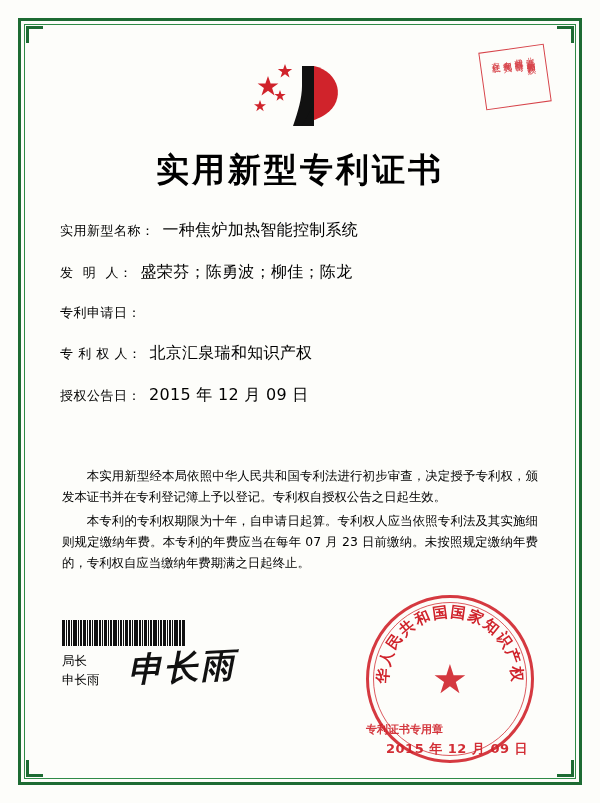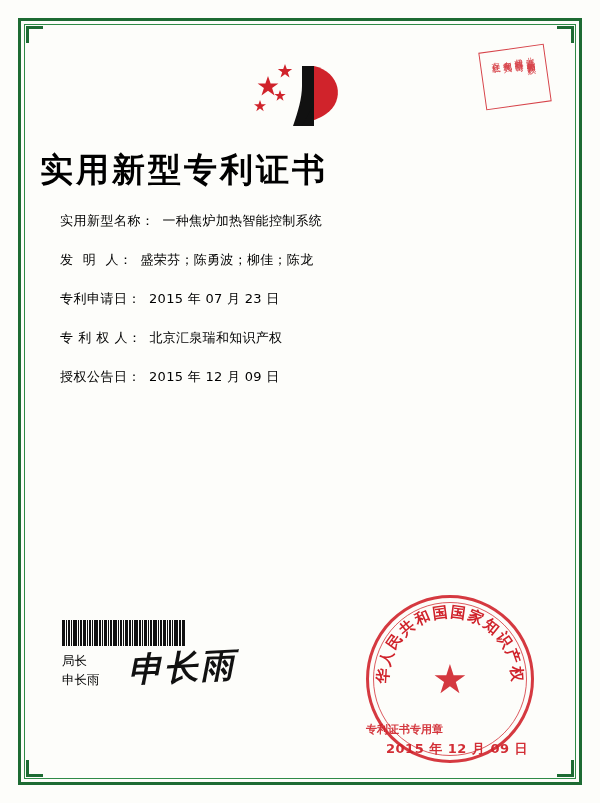--- a/index.html
+++ b/index.html
@@ -110,50 +110,50 @@
     width: 120px;
     height: 88px;
   }
 
   
   .title {
     position: absolute;
     left: 0;
     right: 0;
     top: 108px;
-    text-align: left;
+    text-align: center;
     font-family: "DejaVu Serif", "Liberation Serif", serif;
     font-weight: bold;
     font-size: 33px;
     letter-spacing: 3px;
     color: #000;
   }
 
   
   .fields {
     position: absolute;
     left: 20px;
     right: 20px;
-    top: 172px;
+    top: 180px;
   }
   .field {
     display: flex;
     align-items: baseline;
     margin-bottom: 21px;
     font-size: 13px;
     color: #000;
   }
   .field .label {
     white-space: pre;
     font-size: 13px;
     letter-spacing: 0.5px;
   }
   .field .value {
     margin-left: 8px;
-    font-size: 13px;
+    font-size: 16px;
     letter-spacing: 0.3px;
   }
 
   
   .paragraphs {
     position: absolute;
     left: 22px;
     right: 22px;
     top: 425px;
     font-size: 12.4px;
@@ -323,33 +323,34 @@
       <div class="field">
         <span class="label">实用新型名称：</span>
         <span class="value">一种焦炉加热智能控制系统</span>
       </div>
       <div class="field">
         <span class="label">发  明  人：</span>
         <span class="value">盛荣芬；陈勇波；柳佳；陈龙</span>
       </div>
       <div class="field">
         <span class="label">专利申请日：</span>
-        <span class="value">2015 年 07 月 23 日</span>
       </div>
       <div class="field">
         <span class="label">专 利 权 人：</span>
         <span class="value">北京汇泉瑞和知识产权</span>
       </div>
       <div class="field">
         <span class="label">授权公告日：</span>
         <span class="value">2015 年 12 月 09 日</span>
       </div>
     </div>
 
     <div class="paragraphs">
+      <p>本实用新型经本局依照中华人民共和国专利法进行初步审查，决定授予专利权，颁发本证书并在专利登记簿上予以登记。专利权自授权公告之日起生效。</p>
+      <p>本专利的专利权期限为十年，自申请日起算。专利权人应当依照专利法及其实施细则规定缴纳年费。本专利的年费应当在每年 07 月 23 日前缴纳。未按照规定缴纳年费的，专利权自应当缴纳年费期满之日起终止。</p>
     </div>
 
     <div class="barcode">
       <i style="width:3px"></i>
         <i style="width:1px"></i>
         <i style="width:2px"></i>
         <i style="width:1px"></i>
       <i style="width:4px"></i>
         <i style="width:1px"></i>
         <i style="width:2px"></i>

